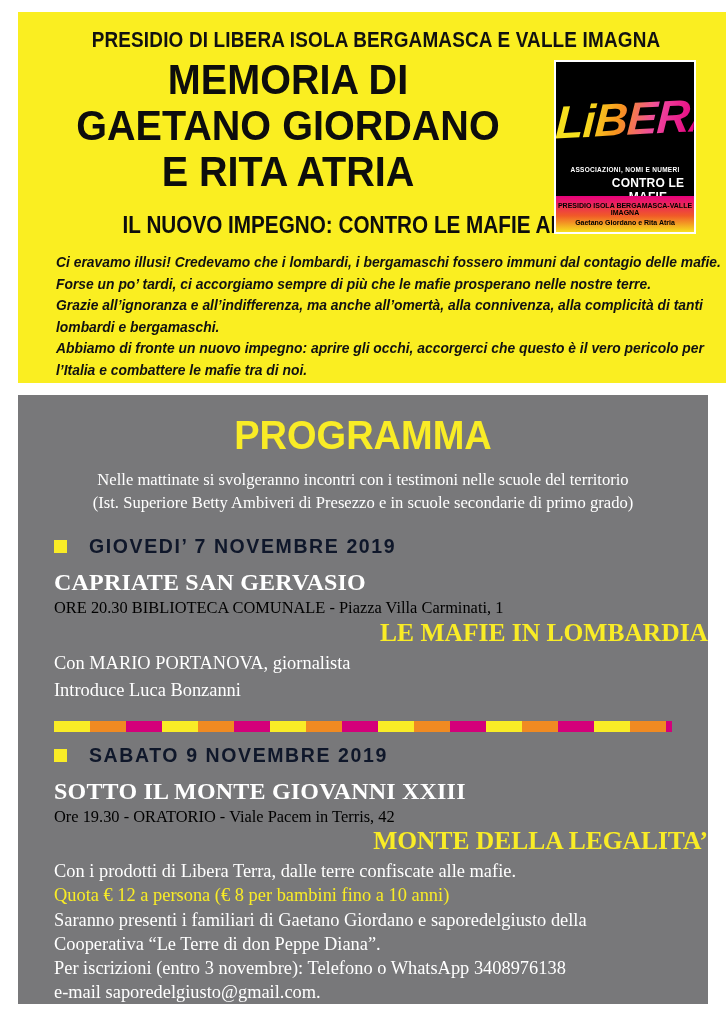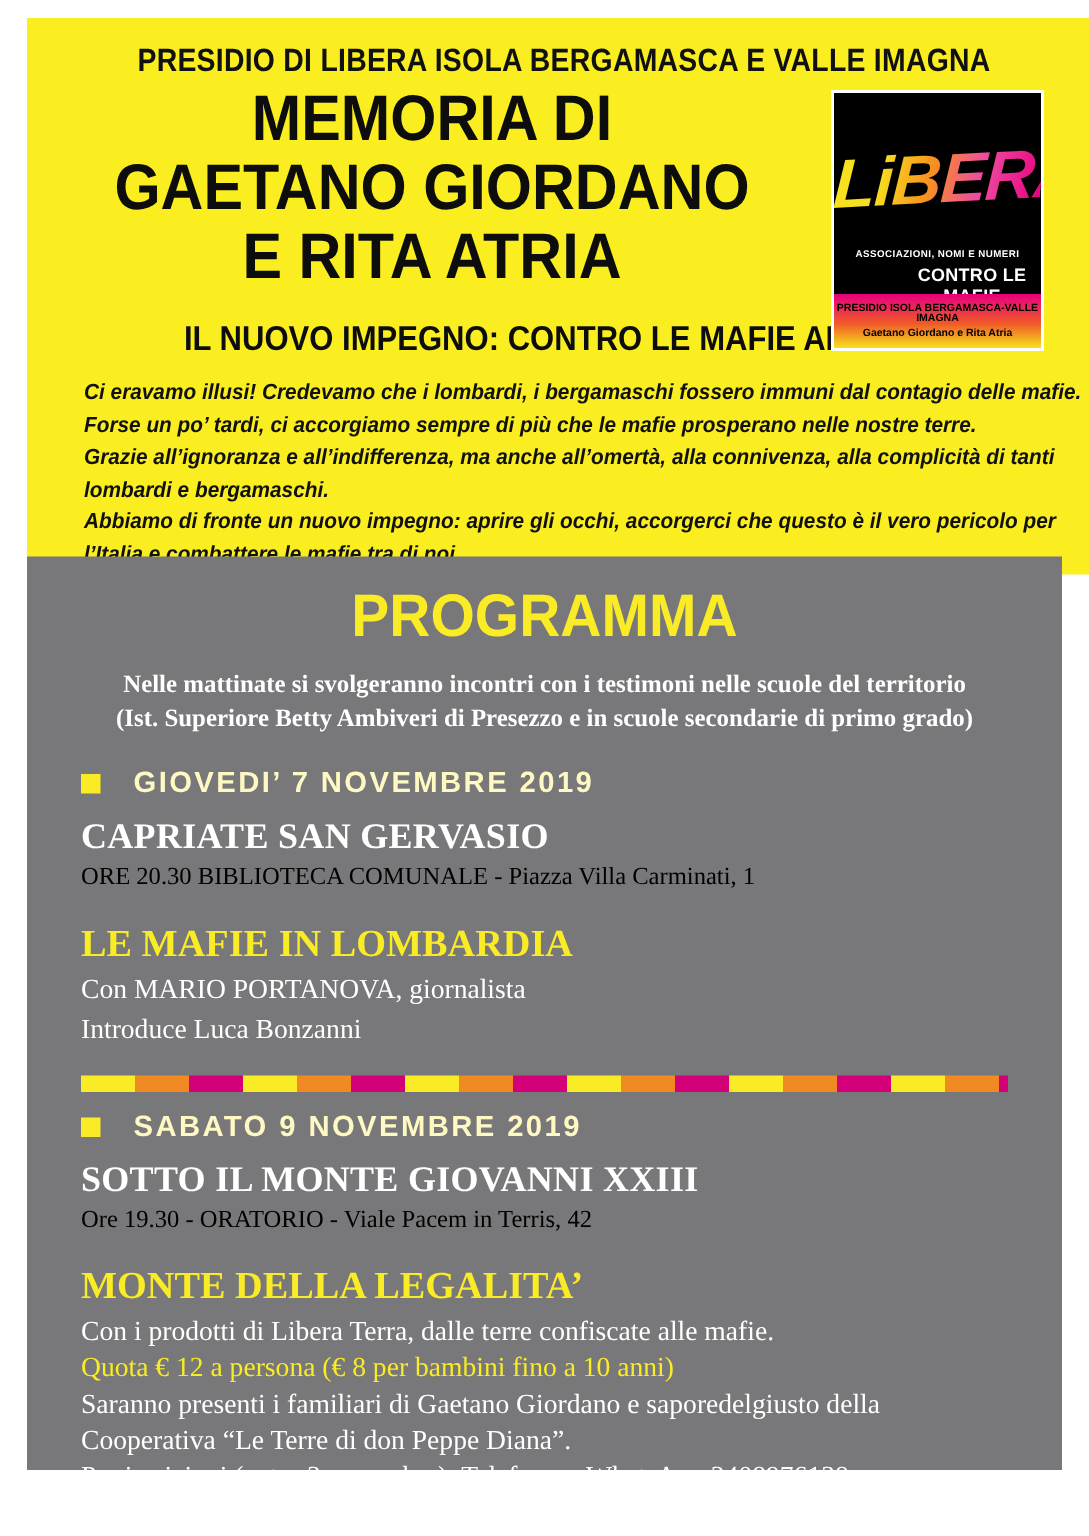--- a/index.html
+++ b/index.html
@@ -171,21 +171,21 @@
     line-height: 21.5px;
     transform: scaleX(0.95);
     transform-origin: left top;
   }
   .intro p { margin: 0; white-space: nowrap; }
 
   
   .grey-panel {
     position: absolute;
     left: 18px;
-    top: 371px;
+    top: 395px;
     width: 690px;
     height: 609px;
     background: #78787a;
     box-sizing: border-box;
     color: #ffffff;
   }
 
   .programma {
     text-align: center;
     color: #f9ec26;
@@ -195,21 +195,21 @@
     line-height: 1;
     padding-top: 20px;
     transform: scaleX(0.95);
   }
 
   .schools {
     margin-top: 13px;
     padding: 0 18px;
     text-align: center;
     font-family: "Liberation Serif", serif;
-    font-weight: bold;
+    font-weight: normal;
     font-size: 16.6px;
     line-height: 23px;
     color: #ffffff;
   }
   .schools div { white-space: nowrap; }
 
   .event { padding: 0 0 0 36px; }
   .event-1 { margin-top: 21px; }
   .event-2 { margin-top: 12px; }
 
@@ -219,21 +219,21 @@
     gap: 22px;
     margin-bottom: 11px;
   }
   .bullet {
     width: 13px;
     height: 13px;
     background: #f9ec26;
     flex: 0 0 auto;
   }
   .date-text {
-    color: #fef9c3;
+    color: #0f172a;
     font-family: "Liberation Sans Narrow", "Liberation Sans", sans-serif;
     font-weight: bold;
     font-size: 19.5px;
     letter-spacing: 1.6px;
     white-space: nowrap;
   }
 
   .place {
     font-family: "Liberation Serif", serif;
     font-weight: bold;
@@ -250,22 +250,23 @@
     white-space: nowrap;
     margin-top: 2px;
     line-height: 1.2;
   }
   .headline {
     font-family: "Liberation Serif", serif;
     font-weight: bold;
     font-size: 25.5px;
     color: #f9ec26;
     white-space: nowrap;
-    margin-top: 20px;
+    margin-top: 0;
     line-height: 1.14;
+    text-align: right;
   }
   .detail {
     font-family: "Liberation Serif", serif;
     font-size: 18.4px;
     color: #ffffff;
     white-space: nowrap;
     margin-top: 5px;
     line-height: 1.2;
   }
   .detail.yellow { color: #f9ec26; }

